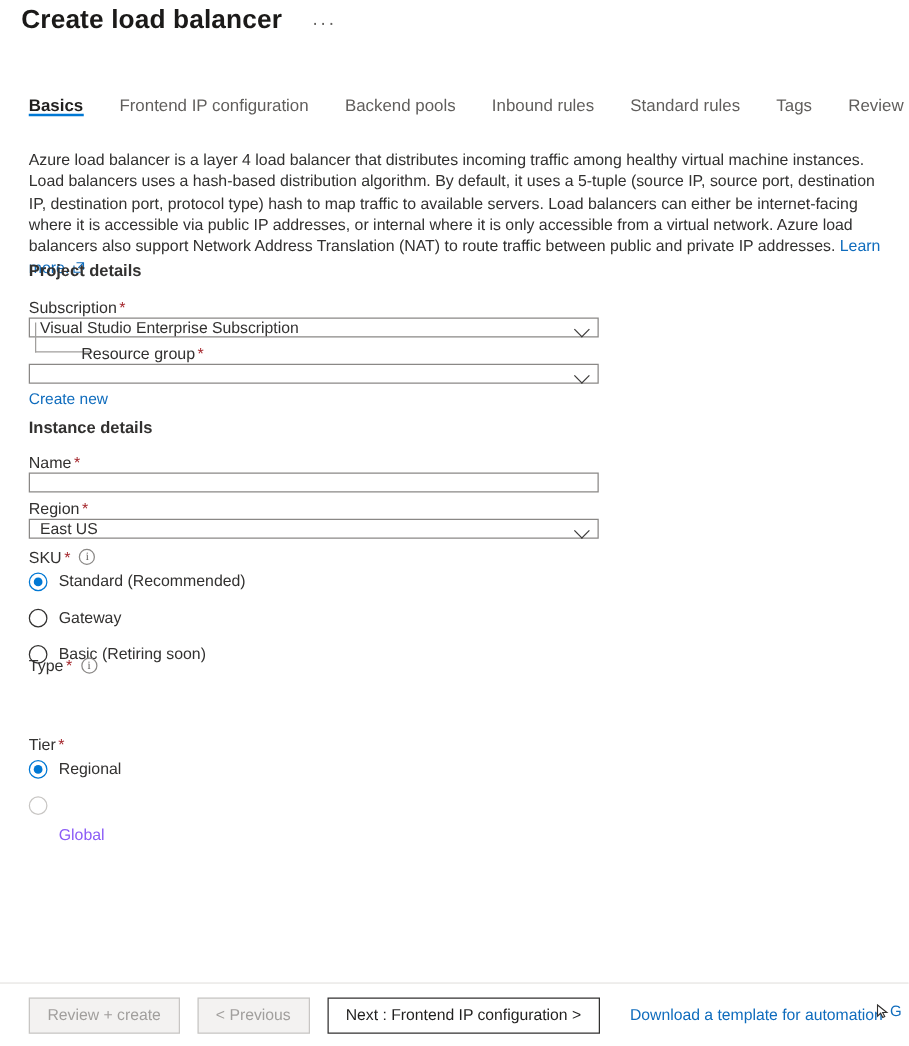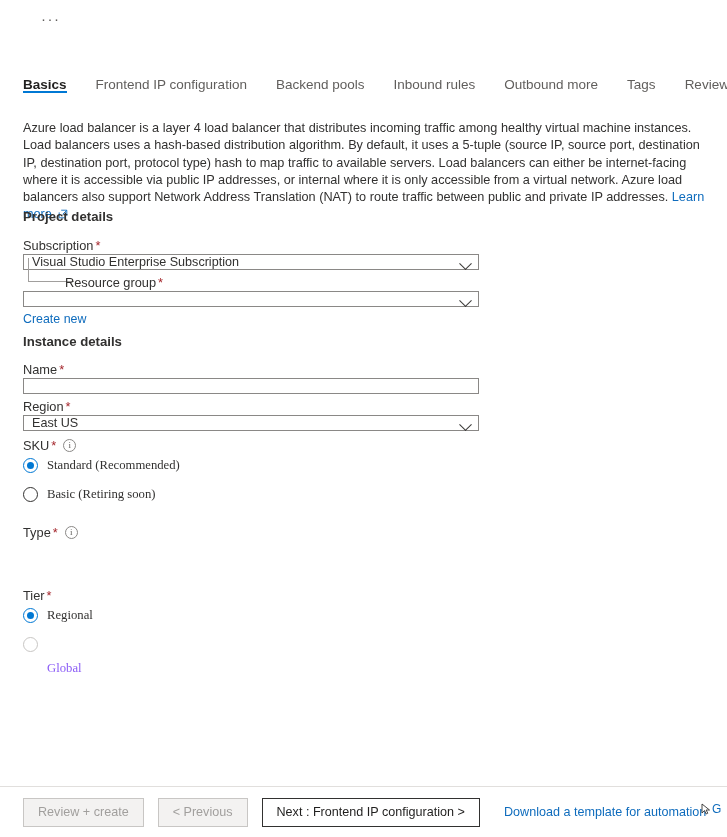--- a/index.html
+++ b/index.html
@@ -88,21 +88,21 @@
 
   
   .tree-connector {
     position:absolute; left:28px; width:46px; height:24px;
     border-left:1px solid #a19f9d; border-bottom:1px solid #a19f9d;
   }
 
   
   .radio-group { width:456px; }
   .radio-item {
-    display:flex; align-items:center; height:22px; margin-bottom:7px; cursor:pointer;font-family:Liberation Serif, serif;
+    display:flex; align-items:center; height:22px; margin-bottom:7px; cursor:pointer;
   }
   .radio-item:last-child { margin-bottom:0; }
   .radio {
     width:15px; height:15px; border-radius:50%; border:1.4px solid #323130;
     background:#fff; flex-shrink:0; position:relative; margin-right:9px;
   }
   .radio.checked { border-color:#0078d4; border-width:1.6px; }
   .radio.checked::after {
     content:""; position:absolute; left:50%; top:50%; width:7px; height:7px;
     margin:-3.5px 0 0 -3.5px; border-radius:50%; background:#0078d4;
@@ -134,30 +134,31 @@
     color:#0f6cbd; font-size:12px; overflow:hidden; white-space:nowrap;
   }
 </style>
 </head>
 <body>
 
 <div class="page">
 
   <div class="header">
     <div class="title-row">
+      <div class="page-title">Create load balancer</div>
       <button class="ellipsis-btn">···</button>
     </div>
   </div>
 
   <div class="tabs">
     <div class="tab active">Basics</div>
     <div class="tab">Frontend IP configuration</div>
     <div class="tab">Backend pools</div>
     <div class="tab">Inbound rules</div>
-    <div class="tab">Outbound more</div>
+    <div class="tab">Standard rules</div>
     <div class="tab">Tags</div>
     <div class="tab">Review + create</div>
   </div>
 
   <div class="intro">
     <span>Azure load balancer is a layer 4 load balancer that distributes incoming traffic among healthy virtual machine instances. Load balancers uses a hash-based distribution algorithm. By default, it uses a 5-tuple (source IP, source port, destination IP, destination port, protocol type) hash to map traffic to available servers. Load balancers can either be internet-facing where it is accessible via public IP addresses, or internal where it is only accessible from a virtual network. Azure load balancers also support Network Address Translation (NAT) to route traffic between public and private IP addresses.</span>
     <a class="link">Learn more.</a><span class="ext-icon"><svg width="10" height="10" viewBox="0 0 10 10">
           <path d="M3.2 1.2h5.6v5.6" fill="none" stroke="#0f6cbd" stroke-width="0.9"></path>
           <path d="M8.6 1.4L4.6 5.4" fill="none" stroke="#0f6cbd" stroke-width="0.9"></path>
           <path d="M6.6 8.8H1.2V3.4" fill="none" stroke="#0f6cbd" stroke-width="0.9"></path>
@@ -222,20 +223,24 @@
     <div class="label">
       <span>SKU</span><span class="req">*</span><span class="info-icon"></span>
     </div>
     <div class="radio-group">
       <div class="radio-item">
         <span class="radio checked"></span>
         <span class="radio-label">Standard (Recommended)</span>
       </div>
       <div class="radio-item">
         <span class="radio"></span>
+        <span class="radio-label">Gateway</span>
+      </div>
+      <div class="radio-item">
+        <span class="radio"></span>
         <span class="radio-label">Basic (Retiring soon)</span>
       </div>
     </div>
   </div>
 
   <div class="row" style="top:521px;">
     <div class="label">
       <span>Type</span><span class="req">*</span><span class="info-icon"></span>
     </div>
   </div>

